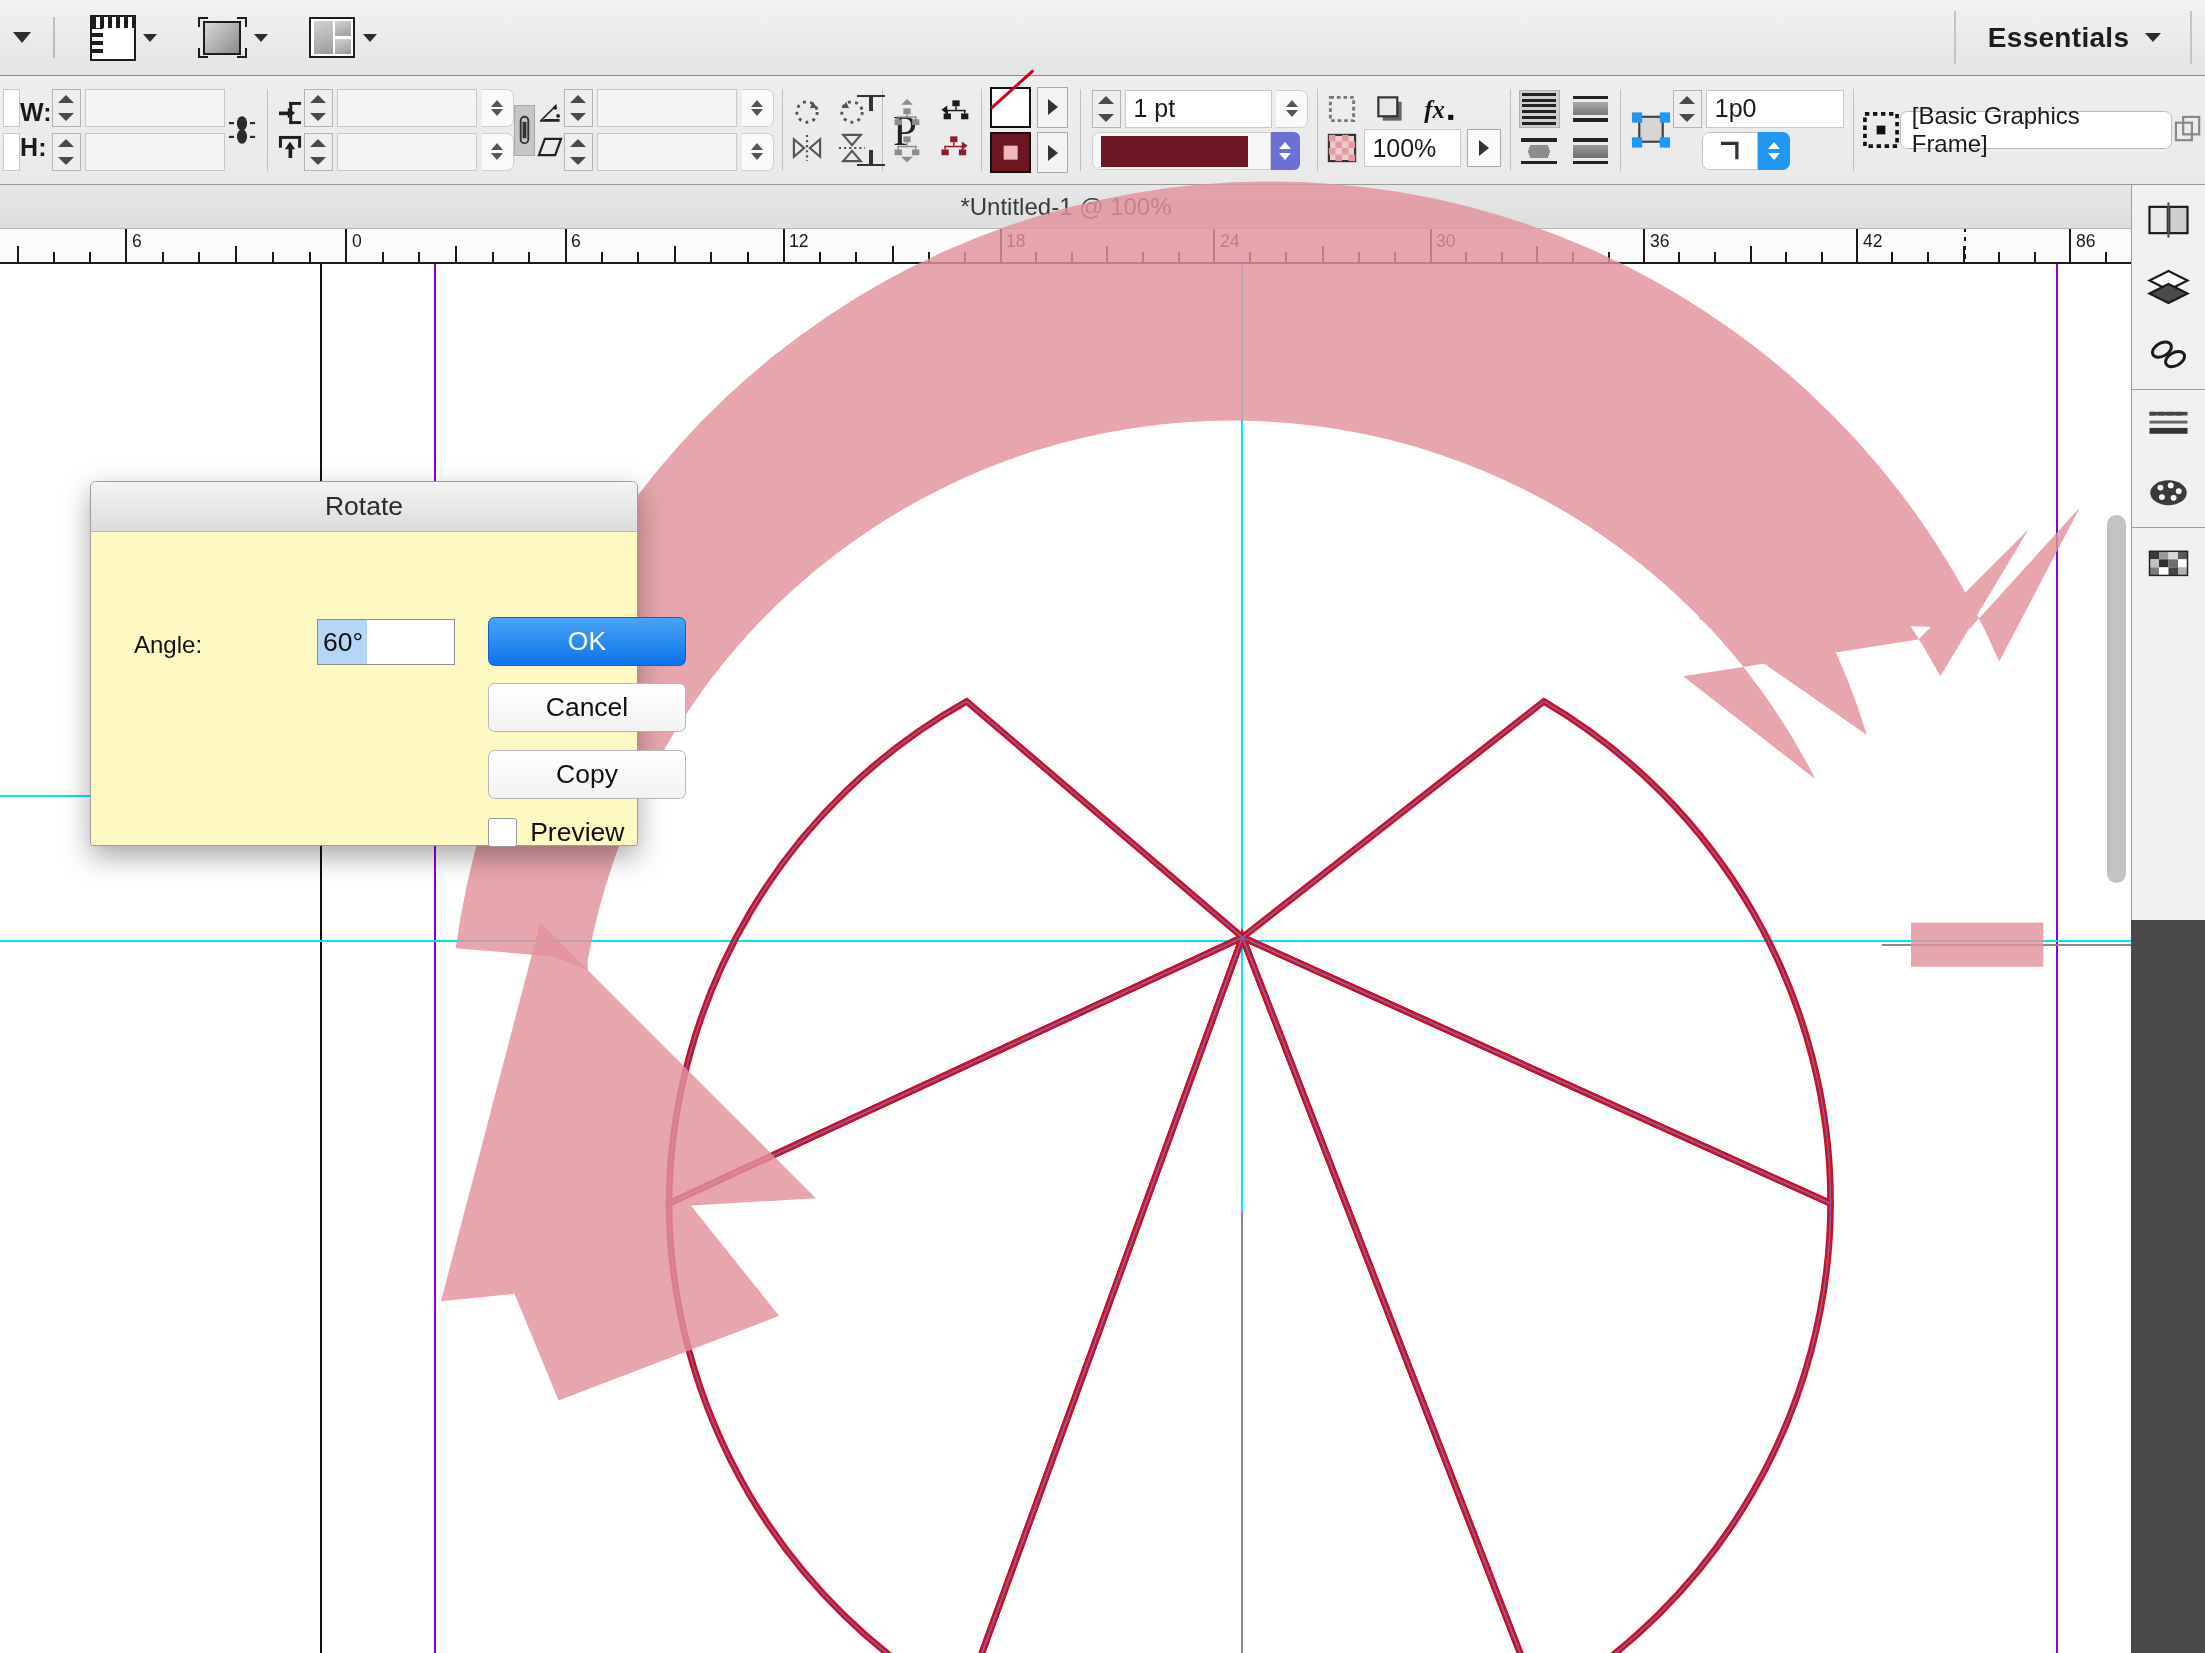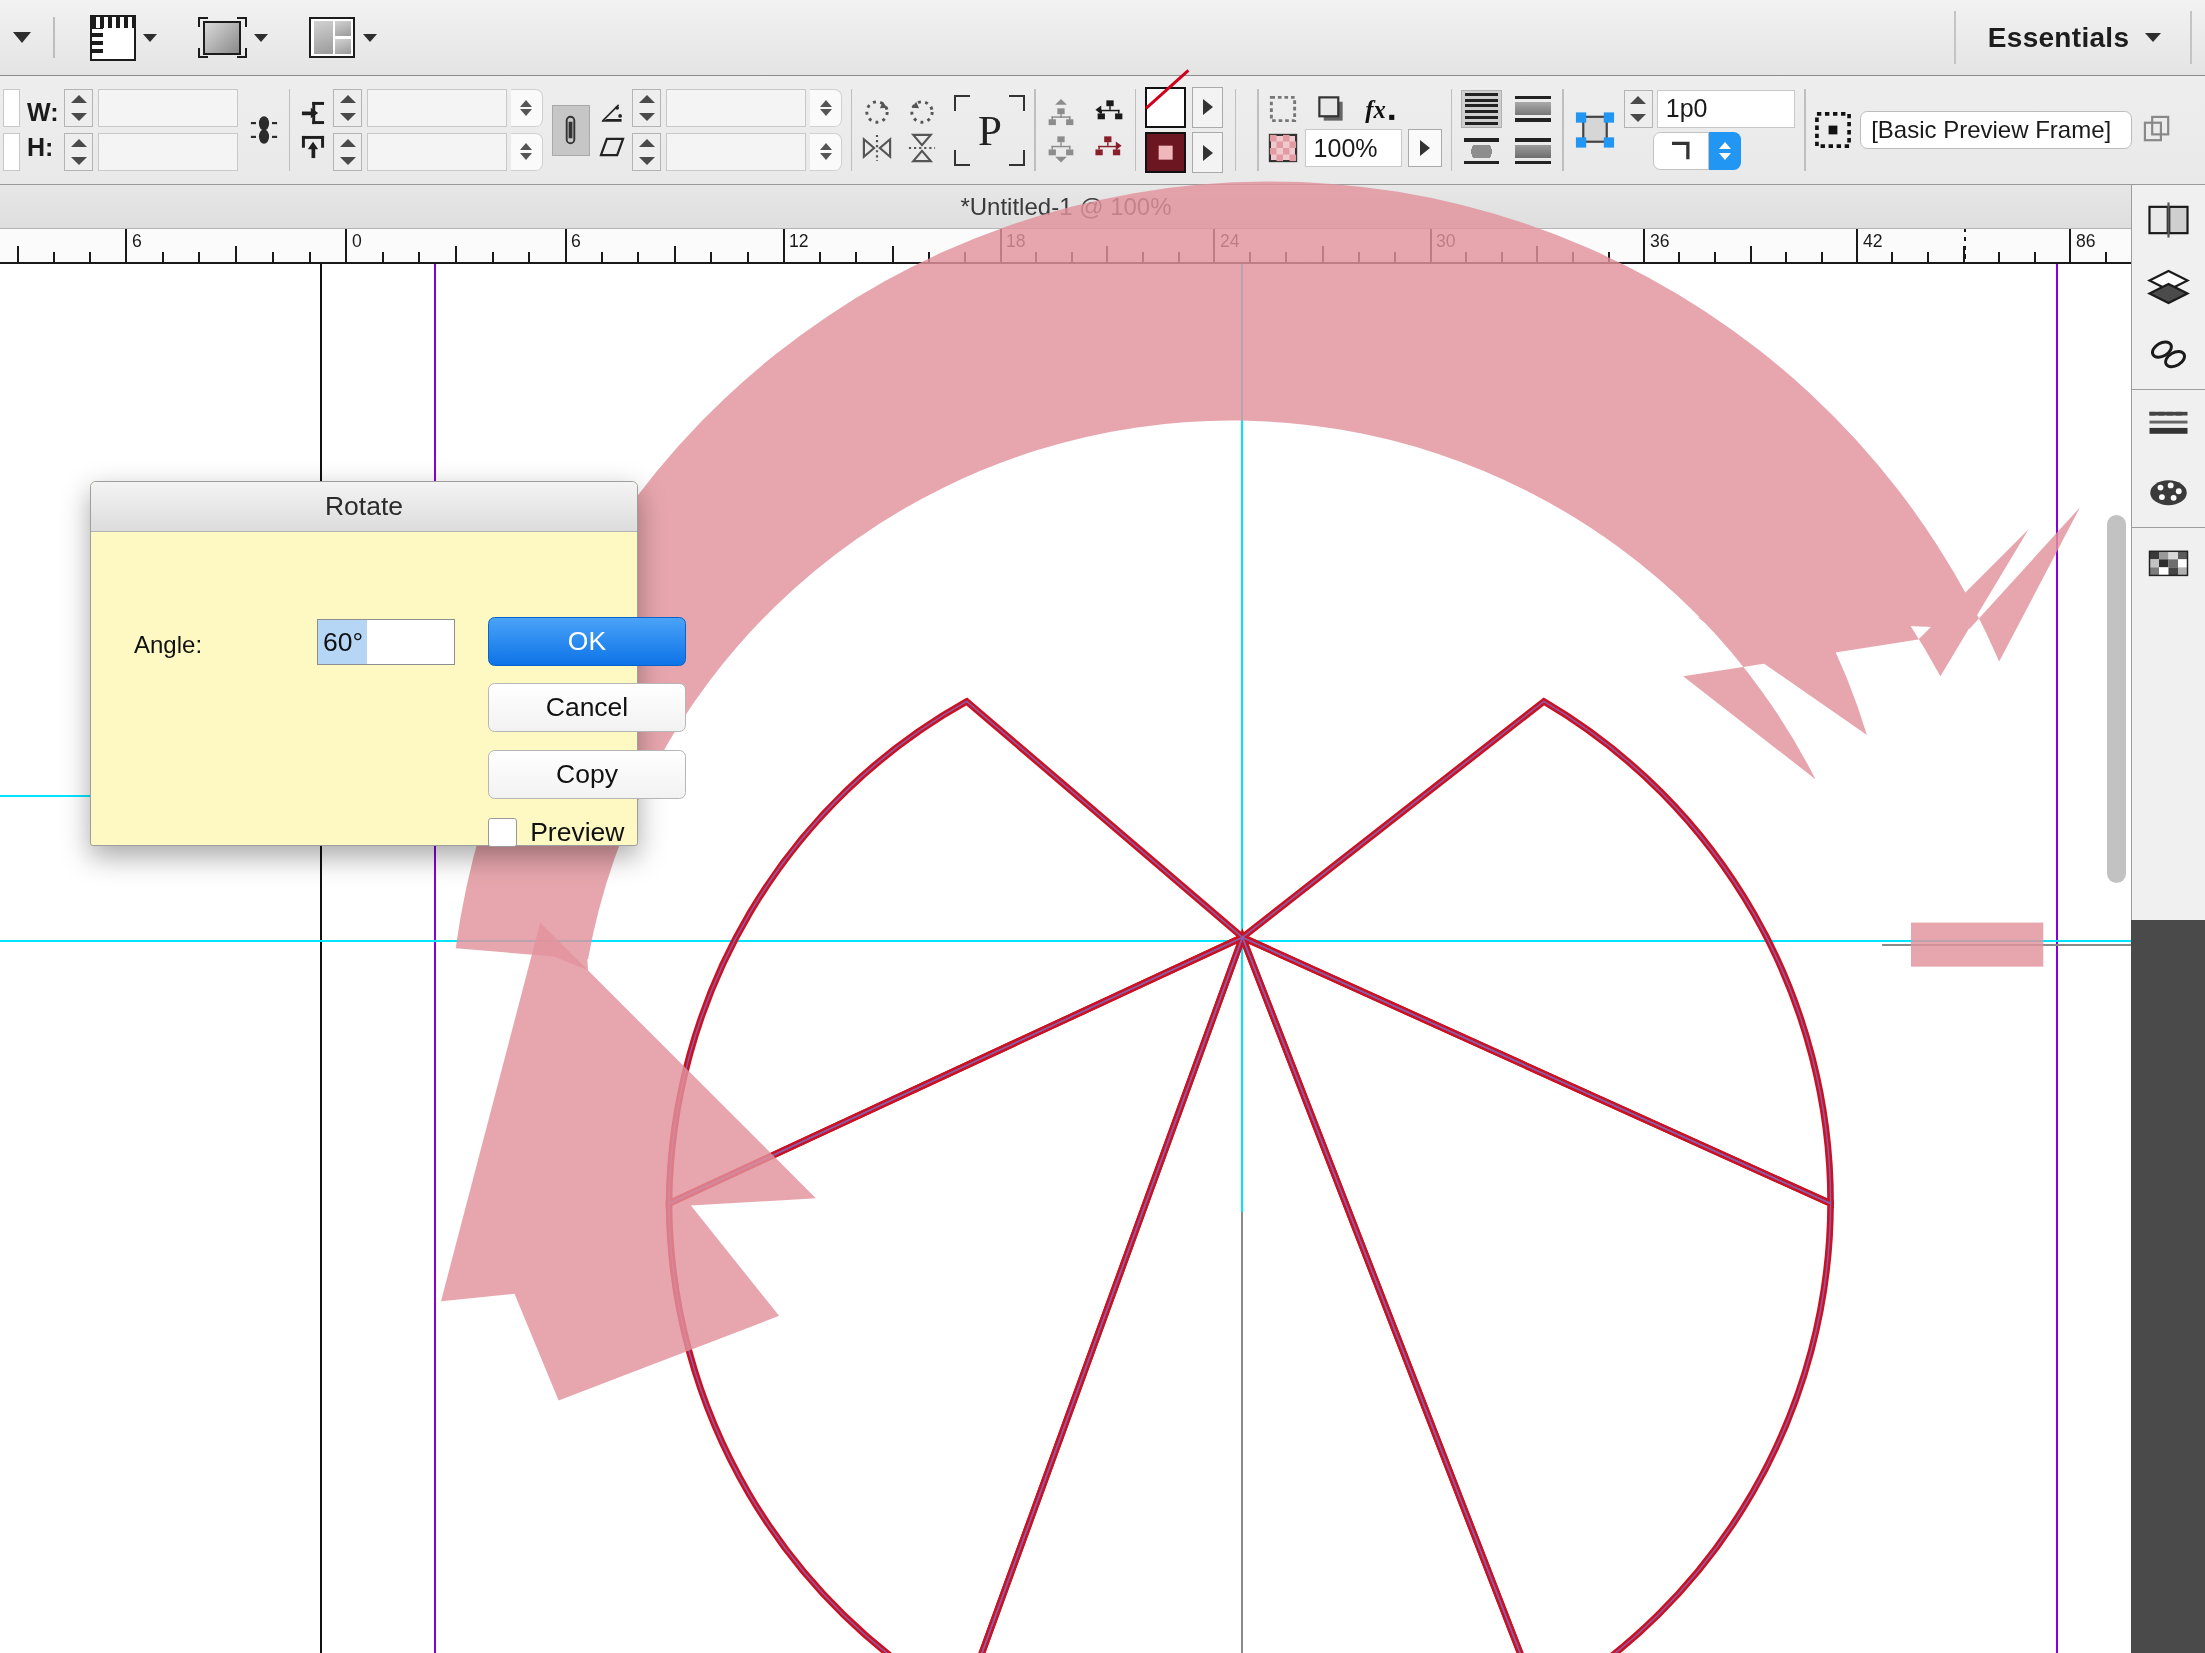--- a/index.html
+++ b/index.html
@@ -639,20 +639,42 @@
         <div class="swnone"></div>
         <div class="swarrow"></div>
       </div>
       <div class="row" style="gap:5.9px">
         <div class="swfill"></div>
         <div class="swarrow"></div>
       </div>
     </div>
     <div class="vsep2" style="margin:0 11.8px"></div>
 
+    <div class="col2" style="gap:4.4px">
+      <div class="row">
+        <div class="stepper">
+            <div class="up"></div>
+            <div class="dn"></div>
+          </div>
+        <div class="field white" style="width:147px">1 pt</div>
+        <div class="chev">
+            <div class="u"></div>
+            <div class="d"></div>
+          </div>
+      </div>
+      <div class="row" style="gap:0">
+        <div style="width:179px;height:38px;background:#f6f6f6;border:1.5px solid #ccc;border-radius:7.4px 0 0 7.4px;display:flex;align-items:center;padding:0 8.8px">
+          <div class="gradbar"></div>
+        </div>
+        <div class="bluestep">
+            <div class="u"></div>
+            <div class="d"></div>
+          </div>
+      </div>
+    </div>
     <div class="vsep2"></div>
 
     <div class="col2" style="gap:4.4px">
       <div class="row" style="gap:16px">
         <div class="gicon">
           <svg viewBox="0 0 44 44" width="32" height="32">
               <rect x="6" y="6" width="32" height="32" fill="none" stroke="#777" stroke-width="4" stroke-dasharray="5 4"></rect>
             </svg>
         </div>
         <div class="gicon">
@@ -759,21 +781,21 @@
 
     <div class="gicon" style="width:38px;height:38px">
       <svg viewBox="0 0 52 52" width="38" height="38">
           <g fill="#111">
         <rect x="4" y="4" width="44" height="44" fill="none" stroke="#111" stroke-width="5" stroke-dasharray="6 5"></rect>
         <rect x="20" y="20" width="12" height="12"></rect>
       </g>
         </svg>
     </div>
     <div style="width:7.4px"></div>
-    <div class="bgframe">[Basic Preview Frame]</div>
+    <div class="bgframe">[Basic Graphics Frame]</div>
     <div style="width:10.3px"></div>
     <div class="gicon">
       <svg viewBox="0 0 44 44" width="32" height="32">
           <g fill="none" stroke="#888" stroke-width="3">
             <rect x="4" y="12" width="22" height="24"></rect>
             <rect x="14" y="4" width="22" height="24"></rect>
           </g>
         </svg>
     </div>
   </div>

